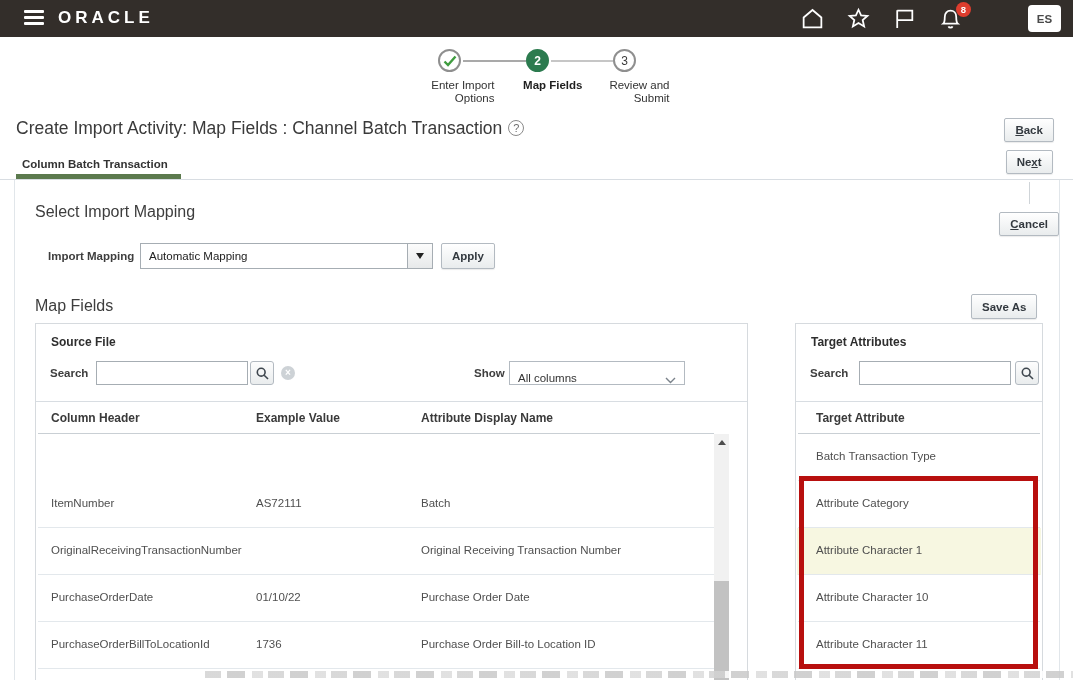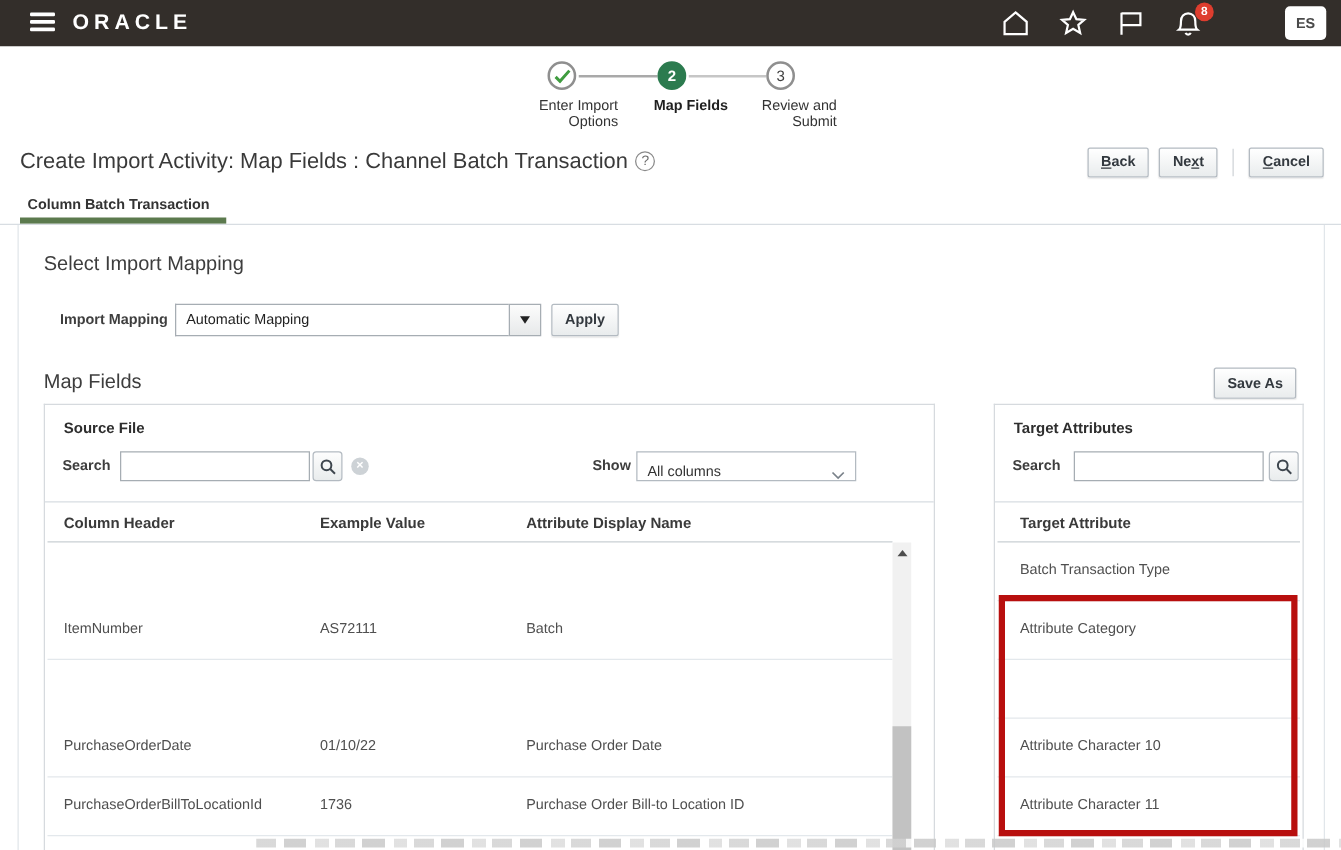--- a/index.html
+++ b/index.html
@@ -30,21 +30,21 @@
   .connector { height:2px; background:#a9a9a9; }
 
   
   .page-title { left:16px; top:118px; font-size:17.5px; color:#3a3a3a; }
   .help-icon { display:inline-block; width:16px; height:16px; border:1.5px solid #8a8a8a; border-radius:50%;
                font-size:11px; color:#6e6e6e; text-align:center; line-height:14px; vertical-align:2px; margin-left:6px; }
   .btn { background:linear-gradient(#ffffff,#e9eced); border:1px solid #b3bac1; border-radius:2px;
          font-family:"Liberation Sans",sans-serif; font-size:11.5px; font-weight:bold; color:#33393f;
          height:24px; padding:0 10px; cursor:pointer; box-shadow:0 1px 1px rgba(0,0,0,.08); }
   .btn u { text-decoration:underline; }
-  .hdr-actions { right:14px; top:118px; display:flex; align-items:center; gap:8px; }
+  .hdr-actions { right:14px; top:118px; display:flex; align-items:center; gap:8px;flex-direction:column; }
   .hdr-sep { width:1px; height:22px; background:#cfd4d8; margin:0 4px; }
 
   
   .tab-label { left:22px; top:158px; font-size:11.5px; font-weight:bold; color:#333; cursor:pointer; }
   .tab-underline { left:16px; top:174px; width:165px; height:5px; background:#5c7a4e; }
   .tab-rule { left:0; top:179px; width:1073px; height:1px; background:#d8dde2; }
   .container { left:14px; top:180px; width:1046px; height:500px; border-left:1px solid #e1e6ea; border-right:1px solid #e1e6ea; }
 
   
   .section-h { font-size:16px; color:#3d3d3d; }
@@ -189,20 +189,26 @@
   <div class="abs col-h" style="left:220px; top:87px;">Example Value</div>
   <div class="abs col-h" style="left:385px; top:87px;">Attribute Display Name</div>
   <div class="abs rule" style="left:2px; top:109px; width:676px; background:#c9cfd4;"></div>
 
   <div class="abs" style="left:0; top:157px; width:678px; height:47px;">
     <div class="abs cell" style="left:15px; top:16px;">ItemNumber</div>
     <div class="abs cell" style="left:220px; top:16px;">AS72111</div>
     <div class="abs cell" style="left:385px; top:16px;">Batch</div>
     <div class="abs row-sep" style="left:2px; top:46px; width:676px;"></div>
   </div>
+  <div class="abs" style="left:0; top:204px; width:678px; height:47px;">
+    <div class="abs cell" style="left:15px; top:16px;">OriginalReceivingTransactionNumber</div>
+    <div class="abs cell" style="left:220px; top:16px;"></div>
+    <div class="abs cell" style="left:385px; top:16px;">Original Receiving Transaction Number</div>
+    <div class="abs row-sep" style="left:2px; top:46px; width:676px;"></div>
+  </div>
   <div class="abs" style="left:0; top:251px; width:678px; height:47px;">
     <div class="abs cell" style="left:15px; top:16px;">PurchaseOrderDate</div>
     <div class="abs cell" style="left:220px; top:16px;">01/10/22</div>
     <div class="abs cell" style="left:385px; top:16px;">Purchase Order Date</div>
     <div class="abs row-sep" style="left:2px; top:46px; width:676px;"></div>
   </div>
   <div class="abs" style="left:0; top:298px; width:678px; height:47px;">
     <div class="abs cell" style="left:15px; top:16px;">PurchaseOrderBillToLocationId</div>
     <div class="abs cell" style="left:220px; top:16px;">1736</div>
     <div class="abs cell" style="left:385px; top:16px;">Purchase Order Bill-to Location ID</div>
@@ -232,20 +238,23 @@
   <div class="abs rule" style="left:0; top:77px; width:246px;"></div>
   <div class="abs col-h" style="left:20px; top:87px;">Target Attribute</div>
   <div class="abs rule" style="left:2px; top:109px; width:242px; background:#c9cfd4;"></div>
 
   <div class="abs cell" style="left:20px; top:126px;">Batch Transaction Type</div>
   <div class="abs row-sep" style="left:2px; top:156px; width:242px;"></div>
 
   <div class="abs cell" style="left:20px; top:173px;">Attribute Category</div>
   <div class="abs row-sep" style="left:2px; top:203px; width:242px;"></div>
 
+  <div class="abs hl-row" style="left:1px; top:204px; width:244px; height:47px;">
+    <div class="abs cell" style="left:19px; top:16px;">Attribute Character 1</div>
+  </div>
   <div class="abs row-sep" style="left:2px; top:250px; width:242px;"></div>
 
   <div class="abs cell" style="left:20px; top:267px;">Attribute Character 10</div>
   <div class="abs row-sep" style="left:2px; top:297px; width:242px;"></div>
 
   <div class="abs cell" style="left:20px; top:314px;">Attribute Character 11</div>
   <div class="abs row-sep" style="left:2px; top:344px; width:242px;"></div>
 </div>
 
 <div class="abs red-box" style="left:799px; top:476px; width:239px; height:193px;"></div>

